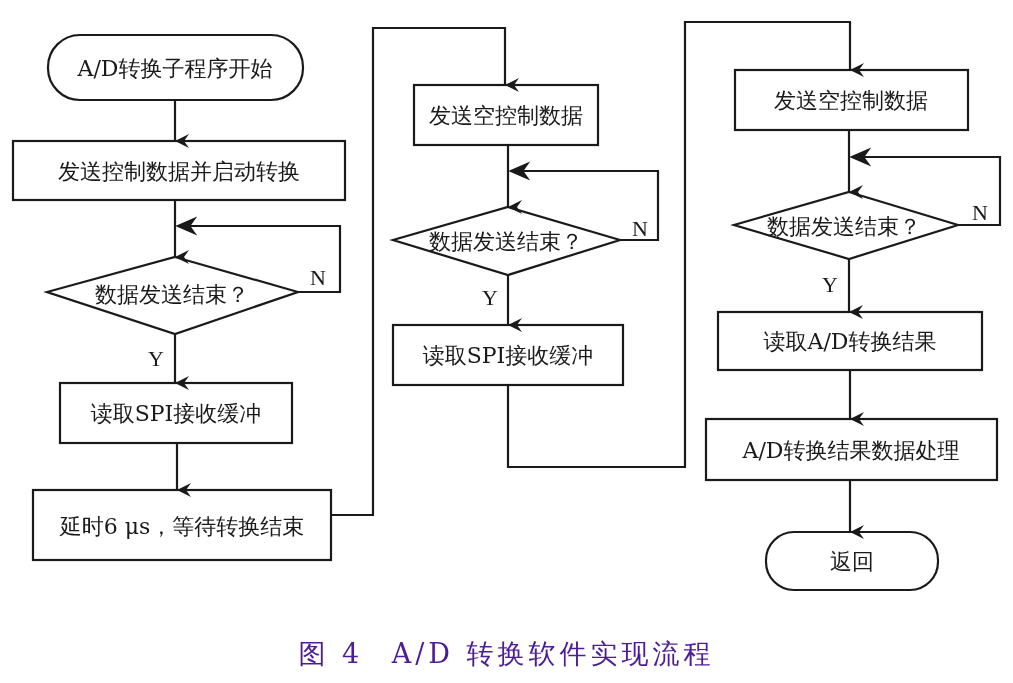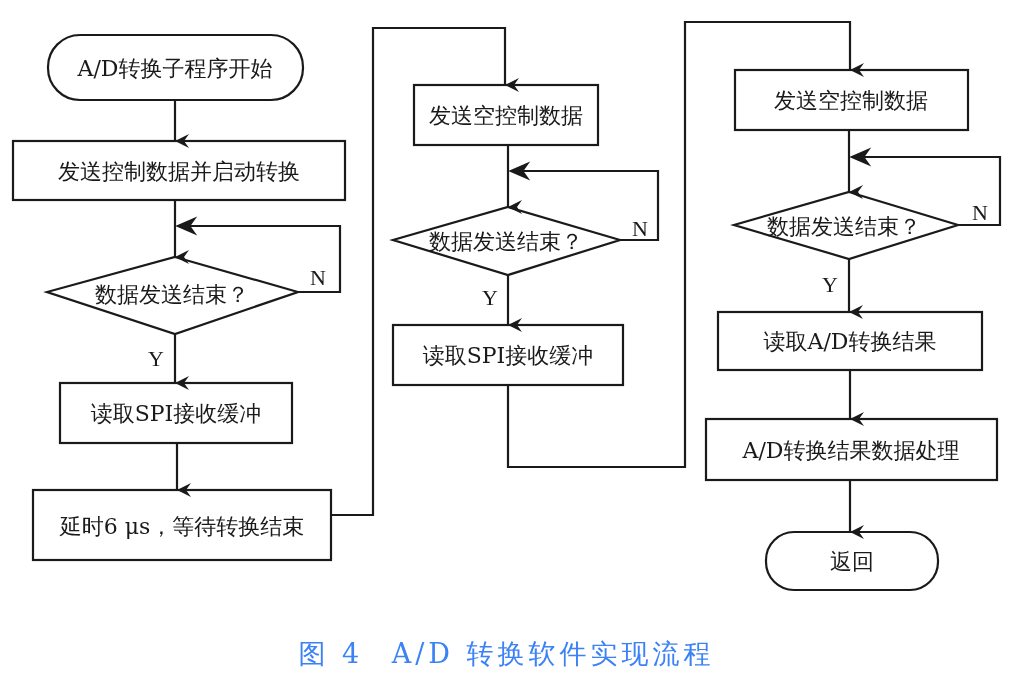--- a/index.html
+++ b/index.html
@@ -2,21 +2,21 @@
 <html><head>
 <meta charset="utf-8">
 <style>
   html, body { margin:0; padding:0; background:#ffffff; }
   body { width:1013px; height:683px; position:relative; overflow:hidden;
          font-family:"DejaVu Serif", "Liberation Serif", serif; color:#1a1a1a; }
   svg#flow { position:absolute; left:0; top:0; }
   .node-text { font-family:"DejaVu Serif", "Liberation Serif", serif; font-size:22px; fill:#1a1a1a; }
   .label { font-family:"Liberation Serif", "DejaVu Serif", serif; font-size:22px; fill:#1a1a1a; }
   .caption { position:absolute; left:0; width:1013px; top:636px; text-align:center;
-             font-family:"DejaVu Serif", "Liberation Serif", serif; font-size:27px; letter-spacing:4px; color:#3b82f6; }
+             font-family:"DejaVu Serif", "Liberation Serif", serif; font-size:27px; letter-spacing:4px; color:#4c1d95; }
   .caption span { margin:0 8px; }
 </style>
 </head>
 <body>
 
 <svg id="flow" width="1013" height="683" viewBox="0 0 1013 683">
   <defs>
     <marker id="arr" markerWidth="14" markerHeight="16" refX="7" refY="14" orient="auto-start-reverse" markerUnits="userSpaceOnUse">
       <path d="M0,0 L7,14 L14,0 L7,5 Z" fill="#1a1a1a"></path>
     </marker>

